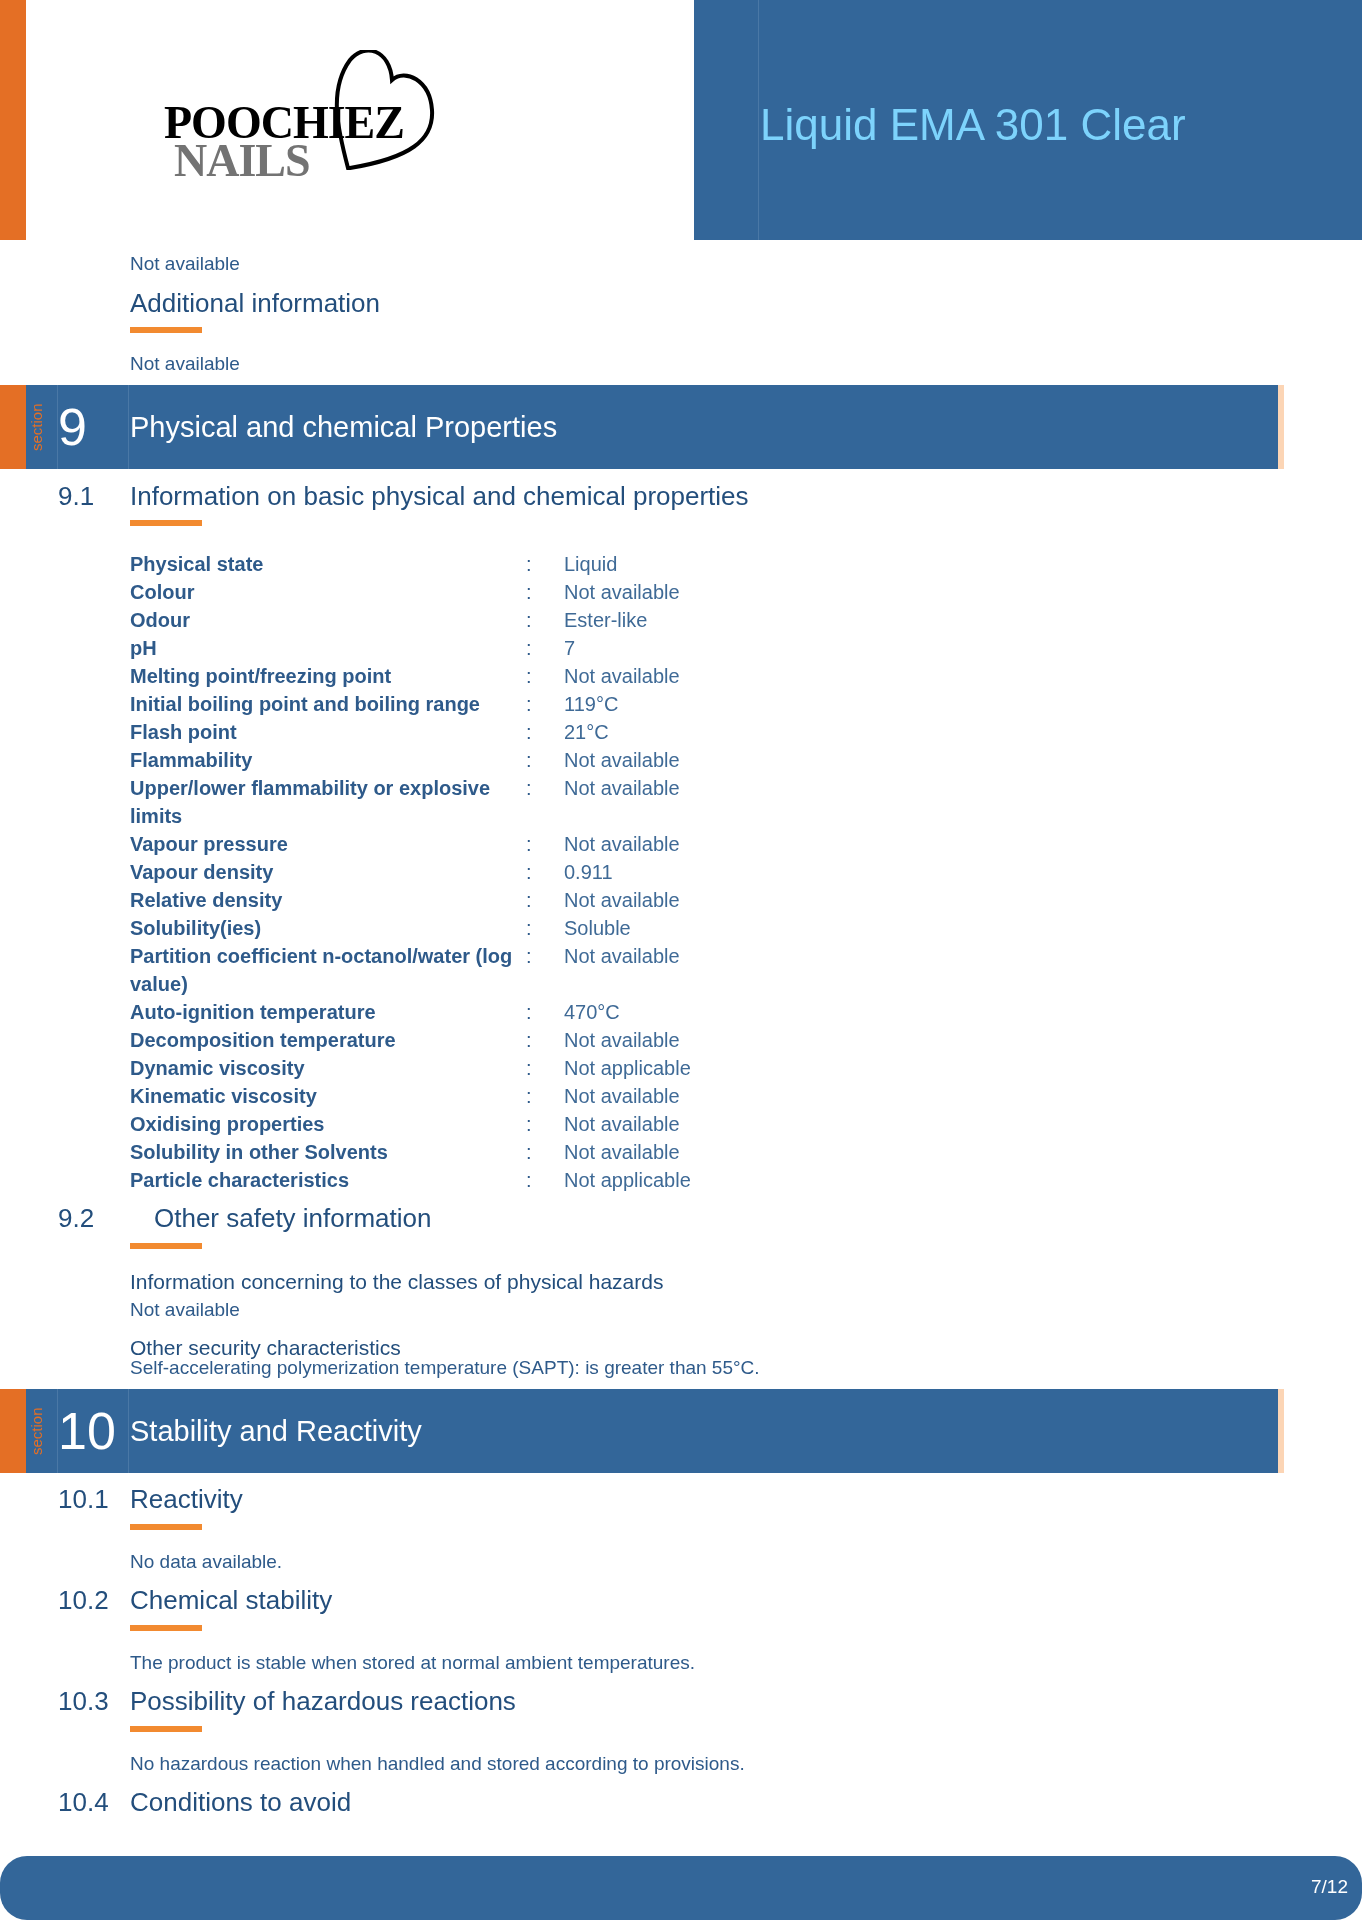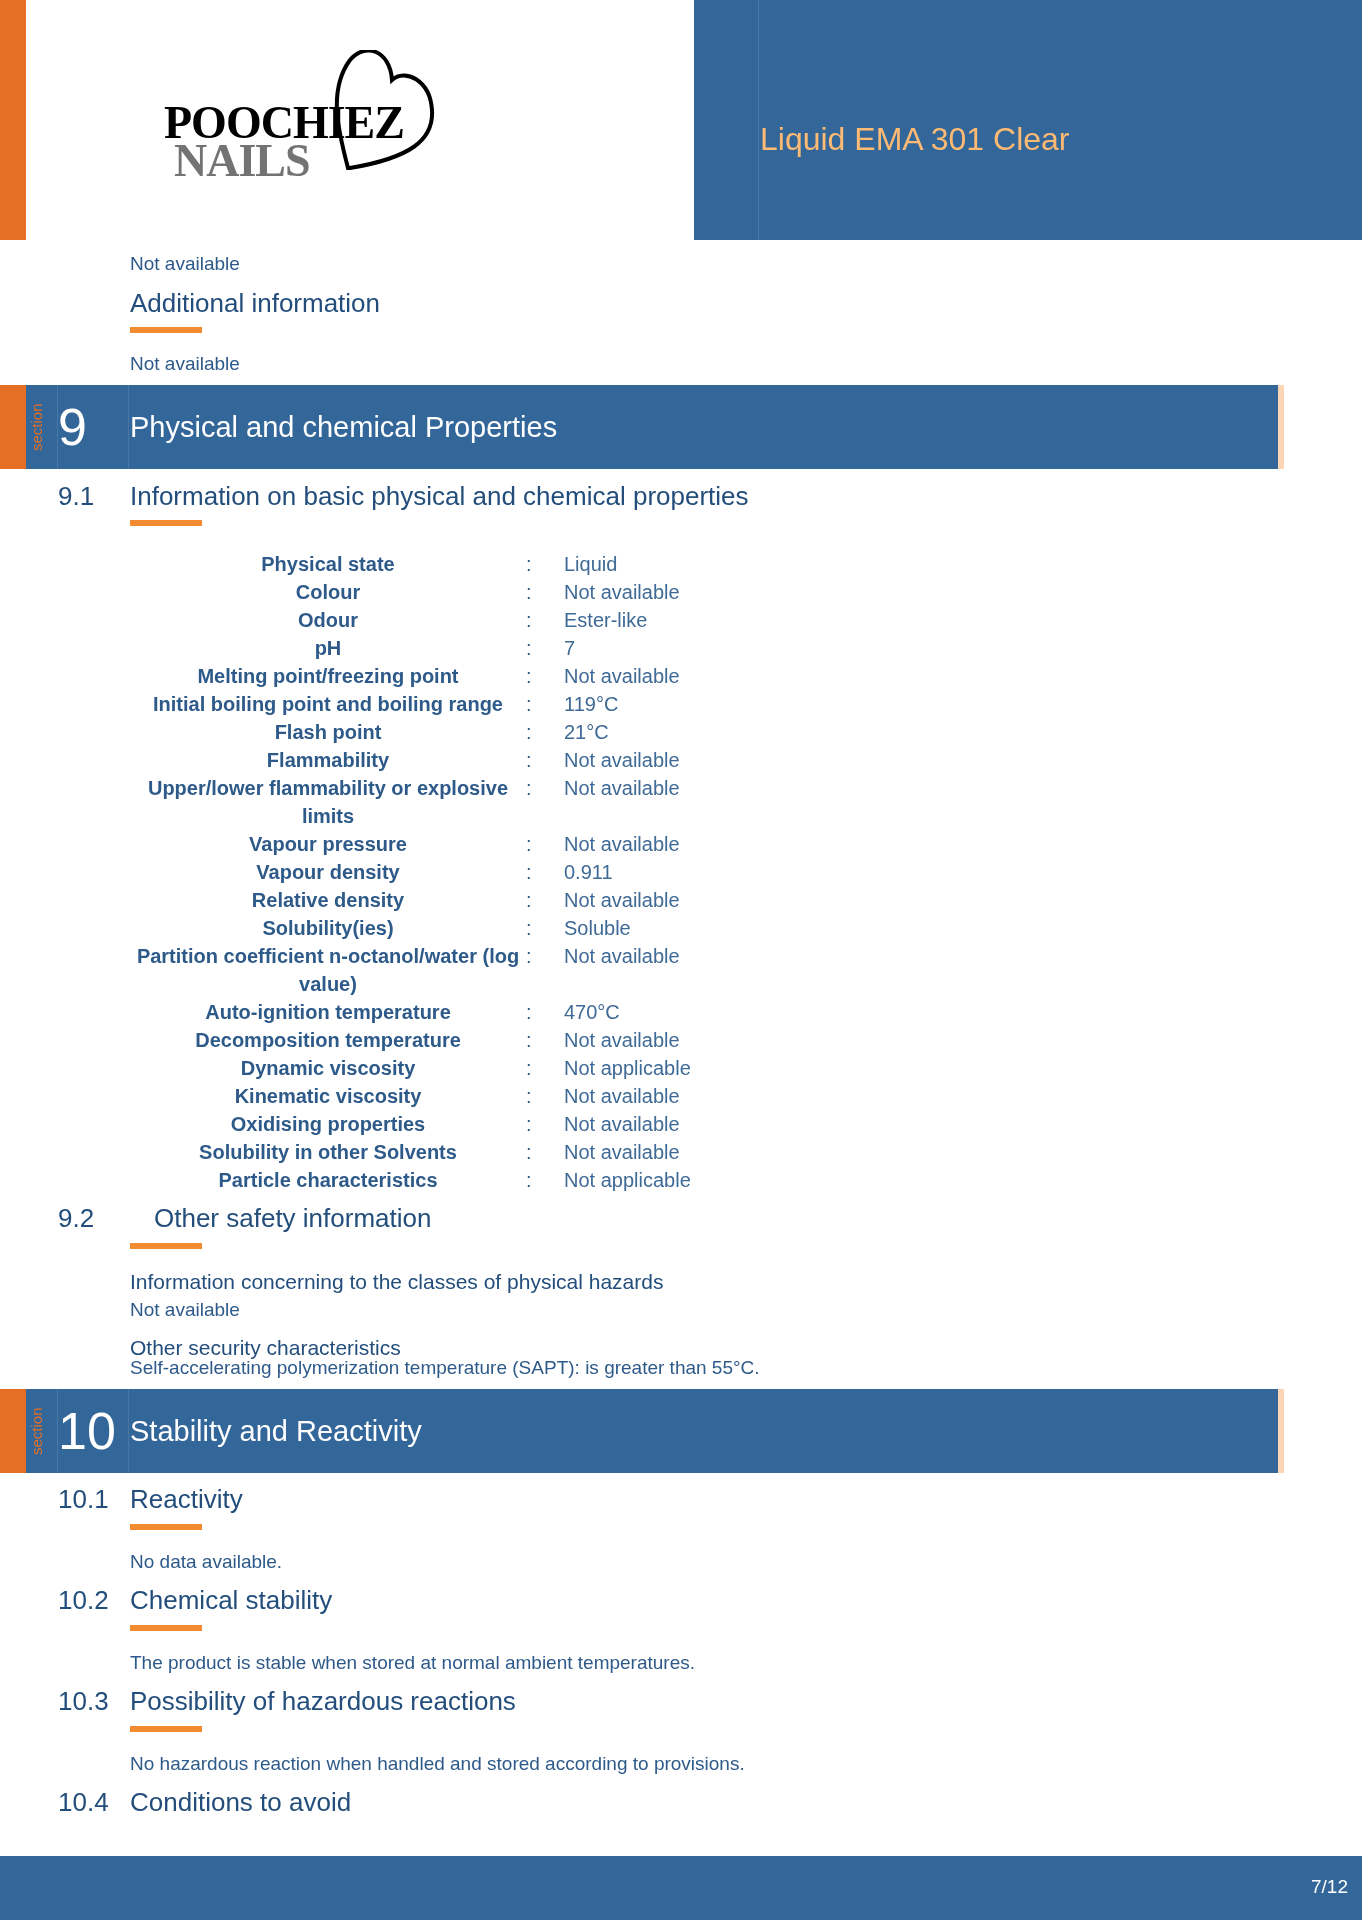--- a/index.html
+++ b/index.html
@@ -6,43 +6,43 @@
   html, body { width: 1362px; height: 1920px; background: #ffffff; overflow: hidden; }
   body { position: relative; font-family: "Liberation Sans", sans-serif; color: #2e5a8a; }
 
   .header-orange { position: absolute; left: 0; top: 0; width: 26px; height: 240px; background: #e46f25; }
   .logo { position: absolute; left: 160px; top: 50px; width: 310px; height: 140px; }
   .logo .line1 { position: absolute; left: 4px; top: 46px; font-family: "Liberation Serif", serif; font-weight: bold; font-size: 46px; color: #000; letter-spacing: -1px; }
   .logo .line2 { position: absolute; left: 14px; top: 84px; font-family: "Liberation Serif", serif; font-weight: bold; font-size: 46px; color: #737373; letter-spacing: -1px; }
   .logo svg { position: absolute; left: 0; top: 0; }
   .header-blue { position: absolute; left: 694px; top: 0; width: 668px; height: 240px; background: #336699; }
   .header-blue .divider { position: absolute; left: 64px; top: 0; width: 1px; height: 240px; background: #4a78a6; }
-  .header-blue .title { position: absolute; left: 66px; top: 121px; font-size: 32px; color: #fdba74; font-family: "Liberation Sans", sans-serif; }
+  .header-blue .title { position: absolute; left: 66px; top: 100px; font-size: 44px; color: #7dd3fc; font-family: "Liberation Sans", sans-serif; }
 
   .text { position: absolute; left: 130px; font-size: 19px; color: #2e5a8a; }
   .subhead { position: absolute; left: 130px; font-size: 26px; color: #234e7c; font-weight: normal; }
   .bar { position: absolute; left: 130px; width: 72px; height: 6px; background: #f28a30; }
   .num { position: absolute; left: 58px; font-size: 26px; color: #234e7c; }
 
   .section-band { position: absolute; left: 0; width: 1278px; height: 84px; background: #336699; }
   .section-band .orange { position: absolute; left: 0; top: 0; width: 26px; height: 84px; background: #e46f25; }
   .section-band .peach { position: absolute; right: -6px; top: 0; width: 6px; height: 84px; background: #fcd5b5; }
   .section-band .sec-label { position: absolute; left: 28px; top: 14px; width: 28px; height: 56px; color: #e46f25; font-size: 15px; writing-mode: vertical-rl; transform: rotate(180deg); text-align: center; }
   .section-band .vline1 { position: absolute; left: 57px; top: 0; width: 1px; height: 84px; background: #4a78a6; }
   .section-band .vline2 { position: absolute; left: 128px; top: 0; width: 1px; height: 84px; background: #4a78a6; }
   .section-band .big-num { position: absolute; left: 58px; top: 12px; font-size: 52px; color: #fff; }
   .section-band .band-title { position: absolute; left: 130px; top: 26px; font-size: 29px; color: #fff; }
 
   .props { position: absolute; left: 130px; top: 550px; width: 700px; }
   .prop-row { position: relative; display: flex; font-size: 20px; line-height: 28px; }
-  .prop-row .k { width: 396px; color: #2e5a8a; font-weight: bold; text-align: center; }
+  .prop-row .k { width: 396px; color: #2e5a8a; font-weight: bold; }
   .prop-row .c { width: 38px; color: #2e5a8a; }
   .prop-row .v { color: #3f6a96; }
 
-  .footer { position: absolute; left: 0; top: 1856px; width: 1362px; height: 64px; background: #336699; }
+  .footer { position: absolute; left: 0; top: 1856px; width: 1362px; height: 64px; background: #336699; border-radius: 27px; }
   .footer .page { position: absolute; right: 14px; top: 20px; font-size: 19px; color: #ffffff; }
 </style>
 </head>
 <body>
 
 <div class="header-orange"></div>
 <div class="logo">
   <svg width="310" height="140">
     <path d="M188 118 C 178 80, 168 40, 190 10 C 205 -8, 230 0, 232 30 C 245 18, 270 30, 272 60 C 274 90, 250 108, 190 118 Z" fill="none" stroke="#000" stroke-width="4"></path>
   </svg>

